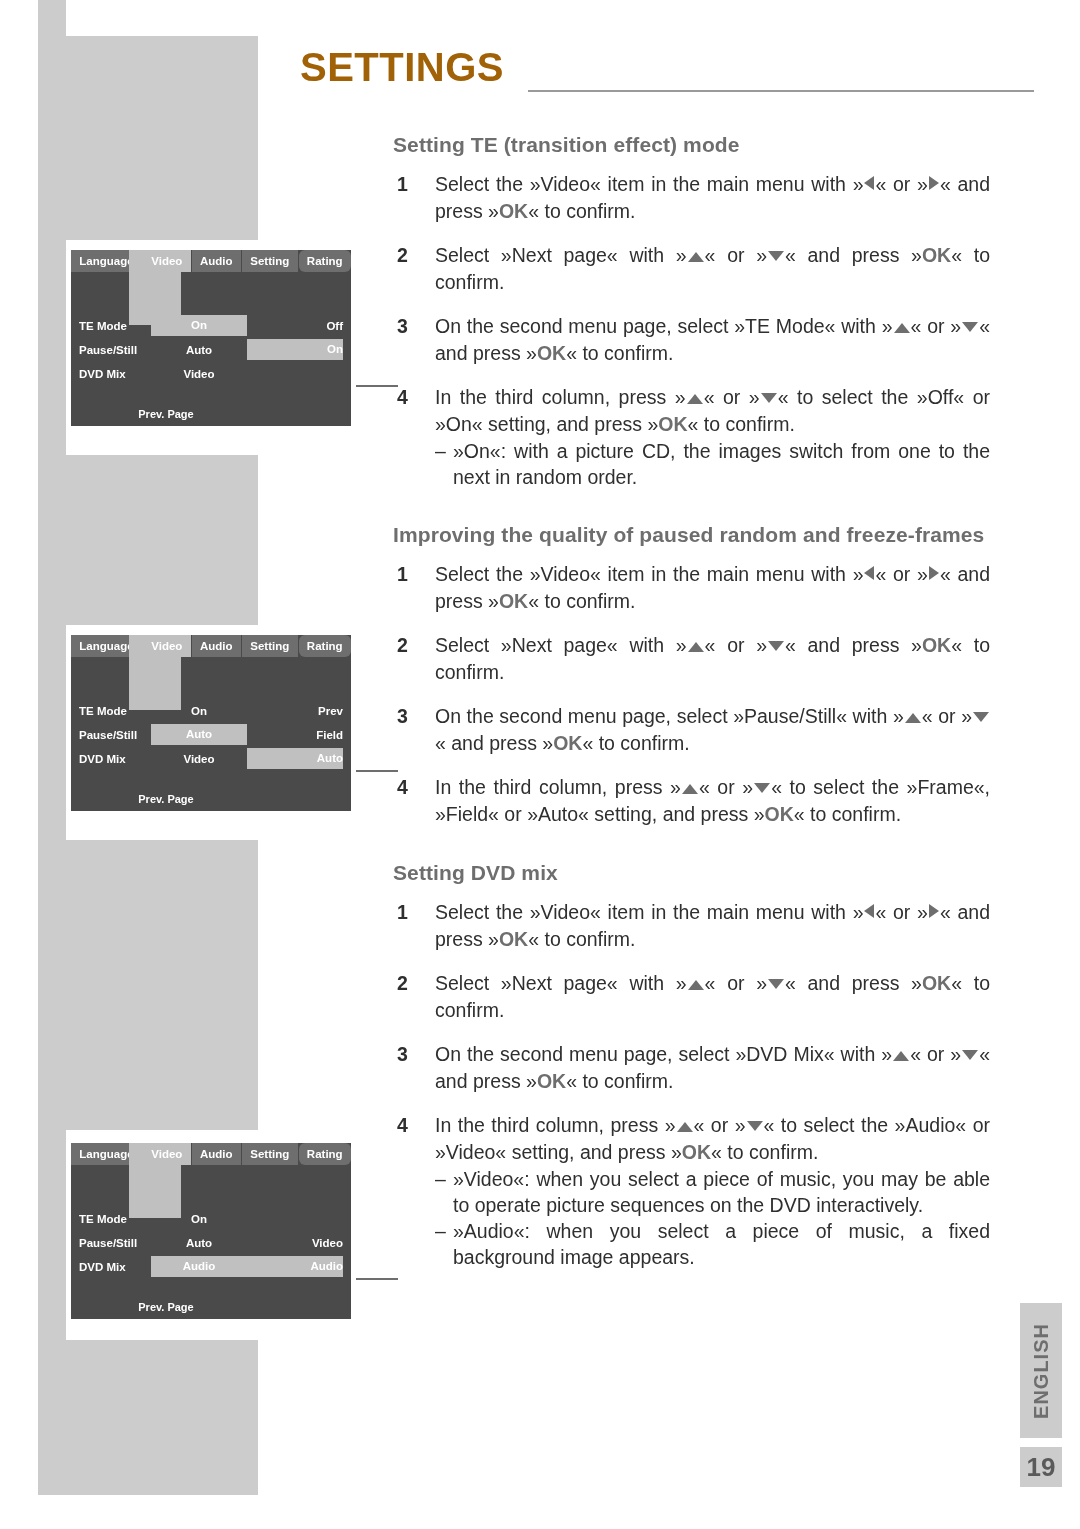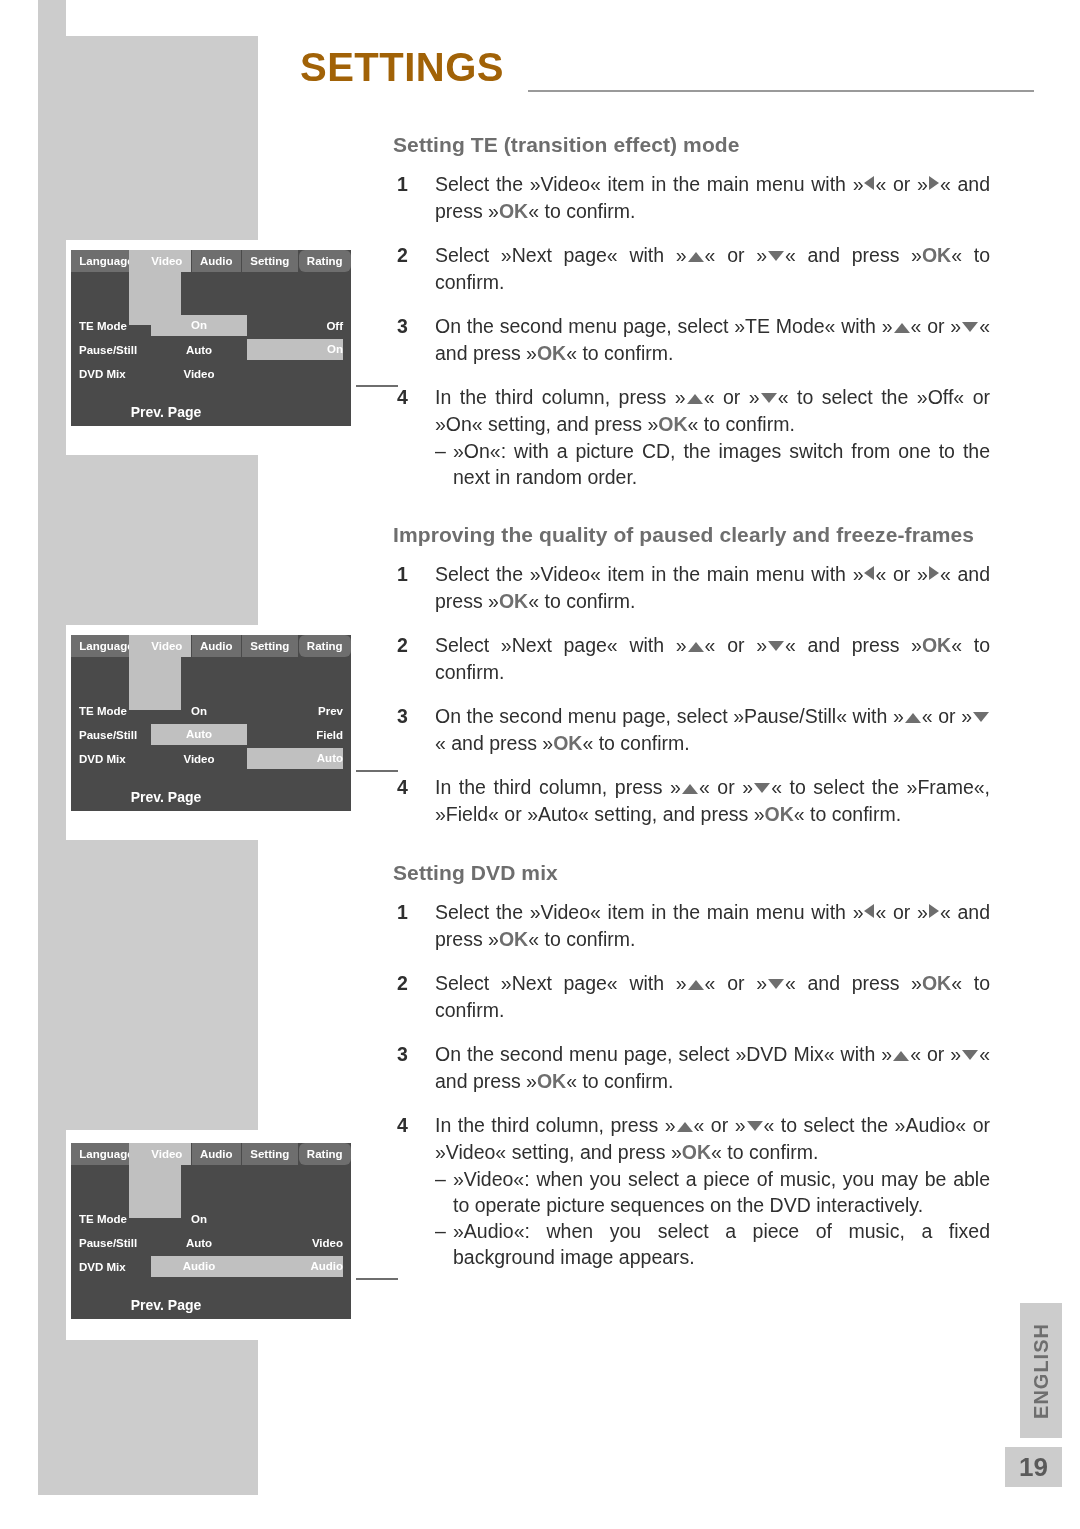--- a/index.html
+++ b/index.html
@@ -255,21 +255,21 @@
     line-height: 21px;
     top: 1px;
   }
   .osd-prev {
     position: absolute;
     left: 0;
     bottom: 6px;
     width: 190px;
     text-align: center;
     color: #ffffff;
-    font-size: 14px;
+    font-size: 11px;
     font-weight: bold;
   }
   .osd-connector {
     position: absolute;
     height: 2px;
     background: #6e6e6e;
   }
 
   
   .side-lang {
@@ -289,21 +289,21 @@
     white-space: nowrap;
     font-size: 20px;
     font-weight: bold;
     letter-spacing: 1px;
     color: #6e6e6e;
   }
   .page-number {
     position: absolute;
     right: 18px;
     top: 1447px;
-    width: 57px;
+    width: 42px;
     height: 40px;
     background: #cccccc;
     color: #5a5a5a;
     font-size: 26px;
     font-weight: bold;
     text-align: center;
     line-height: 40px;
   }
 </style>
 </head>
@@ -427,21 +427,21 @@
         <span class="step-body">On the second menu page, select »TE Mode« with »<span class="arrow arrow-up"></span>« or »<span class="arrow arrow-down"></span>« and press »<span class="ok">OK</span>« to confirm.</span>
       </li>
       <li>
         <span class="step-num">4</span>
         <span class="step-body">In the third column, press »<span class="arrow arrow-up"></span>« or »<span class="arrow arrow-down"></span>« to select the »Off« or »On« setting, and press »<span class="ok">OK</span>« to confirm.</span>
         <ul class="sub">
           <li>»On«: with a picture CD, the images switch from one to the next in random order.</li>
         </ul>
       </li>
     </ol>
-    <h2 class="section-heading" style="margin-top: 30px;">Improving the quality of paused clearly and freeze-frames</h2>
+    <h2 class="section-heading" style="margin-top: 30px;">Improving the quality of paused random and freeze-frames</h2>
     <ol class="steps">
       <li>
         <span class="step-num">1</span>
         <span class="step-body">Select the »Video« item in the main menu with »<span class="arrow arrow-left"></span>« or »<span class="arrow arrow-right"></span>« and press »<span class="ok">OK</span>« to confirm.</span>
       </li>
       <li>
         <span class="step-num">2</span>
         <span class="step-body">Select »Next page« with »<span class="arrow arrow-up"></span>« or »<span class="arrow arrow-down"></span>« and press »<span class="ok">OK</span>« to confirm.</span>
       </li>
       <li>

